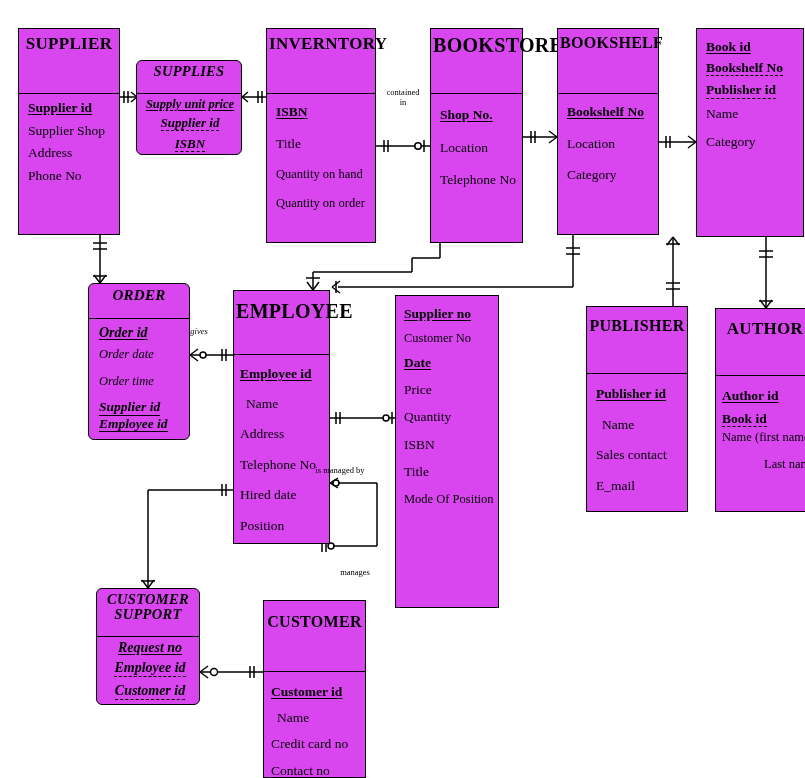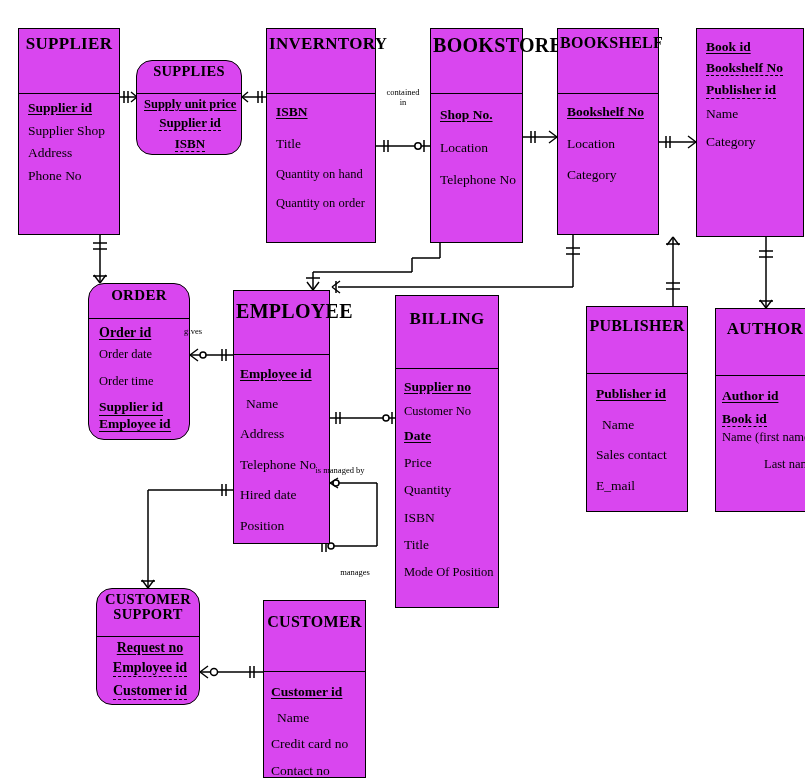--- a/index.html
+++ b/index.html
@@ -16,21 +16,21 @@
     overflow:hidden;
   }
   
   .entity{
     position:absolute;
     box-sizing:border-box;
     border:1.6px solid #000;
     background:#d946ef;
     z-index:5;
   }
-  .entity.rounded{ border-radius:16px; }
+  .entity.rounded{ border-radius:6px;font-style:italic; }
   .ent-title{
     text-align:center;
     font-weight:bold;
     font-family:"Liberation Serif", serif;
     letter-spacing:.3px;
     line-height:1.05;
     padding:6px 2px 5px 2px;
     border-bottom:1.6px solid #000;
     font-size:17px;
   }
@@ -182,21 +182,21 @@
       <line x1="759" y1="301" x2="773" y2="301"></line>
 
     </g>
   </svg>
 
   <div class="rel-label" style="left:382px;top:88px;width:42px;">
     <span>contained</span><br>
     <span>in</span>
   </div>
 
-  <div class="rel-label" style="left:178px;top:327px;width:30px;">gives</div>
+  <div class="rel-label" style="left:184px;top:327px;width:30px;font-style:italic;">gives</div>
 
   <div class="rel-label" style="left:300px;top:466px;width:80px;">is managed by</div>
 
   <div class="rel-label" style="left:330px;top:568px;width:50px;">manages</div>
 
   <div class="rel-label" style="left:808px;top:262px;width:24px;text-align:center;">has</div>
 
   <div class="entity" style="left:18px;top:28px;width:102px;height:207px;">
     <div class="ent-title" style="height:53px;">SUPPLIER</div>
     <div class="attrs">
@@ -271,21 +271,20 @@
       <span class="attr pk" style="margin-bottom:16px;">Employee id</span>
       <span class="attr indent" style="margin-bottom:17px;">Name</span>
       <span class="attr" style="margin-bottom:17px;">Address</span>
       <span class="attr" style="margin-bottom:17px;">Telephone No</span>
       <span class="attr" style="margin-bottom:17px;">Hired date</span>
       <span class="attr">Position</span>
     </div>
   </div>
 
   <div class="entity" style="left:395px;top:295px;width:104px;height:313px;">
-    <div class="ent-title" style="height:53px;padding-top:14px;">BILLING</div>
     <div class="attrs" style="padding:11px 4px 4px 8px;">
       <span class="attr pk" style="margin-bottom:11px;">Supplier no</span>
       <span class="attr sm" style="margin-bottom:12px;">Customer No</span>
       <span class="attr pk" style="margin-bottom:13px;">Date</span>
       <span class="attr" style="margin-bottom:14px;">Price</span>
       <span class="attr" style="margin-bottom:14px;">Quantity</span>
       <span class="attr" style="margin-bottom:14px;">ISBN</span>
       <span class="attr" style="margin-bottom:14px;">Title</span>
       <span class="attr sm">Mode Of Position</span>
     </div>

